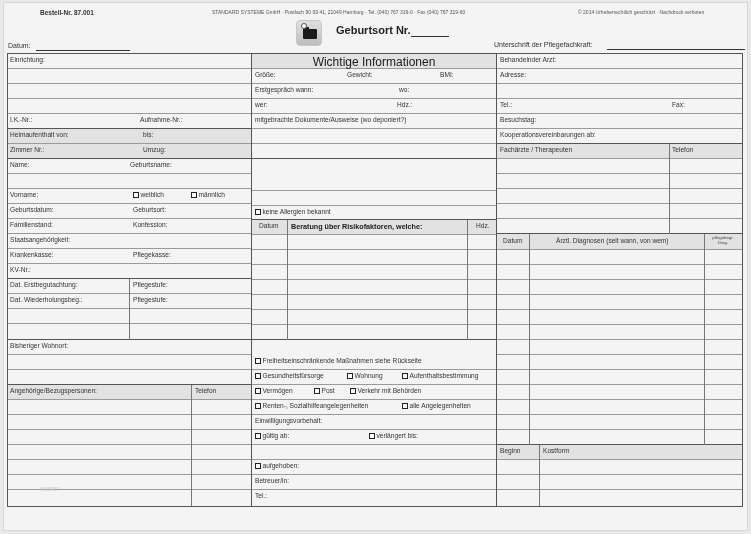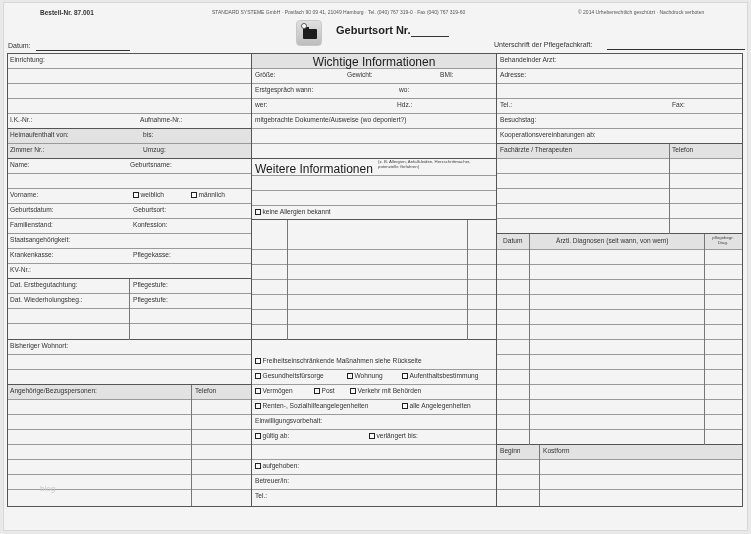--- a/index.html
+++ b/index.html
@@ -121,21 +121,21 @@
     <span class="lbl" style="left:187px">Telefon</span>
   </div>
   <div class="row" style="top:346px; height:15px;"></div>
   <div class="row" style="top:361px; height:15px;"></div>
   <div class="row" style="top:376px; height:15px;"></div>
   <div class="row" style="top:391px; height:15px;"></div>
   <div class="row" style="top:406px; height:15px;"></div>
   <div class="row" style="top:421px; height:15px;"></div>
   <div class="vline" style="left:183px; top:331px;"></div>
 </div>
-<div class="abs watermark">blog</div>
+<div class="abs watermark">wann</div>
 
 <div class="col" style="left:251px; top:53px; width:246px; height:454px;">
   <div class="row shade" style="top:0; height:15px; text-align:center;">
     <span class="hdr-big" style="position:relative; top:1px;">Wichtige Informationen</span>
   </div>
   <div class="row" style="top:15px; height:15px;">
     <span class="lbl" style="left:3px">Größe:</span>
     <span class="lbl" style="left:95px">Gewicht:</span>
     <span class="lbl" style="left:188px">BMI:</span>
   </div>
@@ -145,28 +145,29 @@
   </div>
   <div class="row" style="top:45px; height:15px;">
     <span class="lbl" style="left:3px">wer:</span>
     <span class="lbl" style="left:145px">Hdz.:</span>
   </div>
   <div class="row" style="top:60px; height:15px;">
     <span class="lbl" style="left:3px">mitgebrachte Dokumente/Ausweise (wo deponiert?)</span>
   </div>
   <div class="row" style="top:75px; height:15px;"></div>
   <div class="row thick" style="top:90px; height:15px;"></div>
-  <div class="row" style="top:105px; height:17px;">
-    <span class="lbl hdr-big" style="left:3px; top:3px;">Weitere Informationen</span>
-    <span class="lbl tiny" style="left:126px; top:1px; width:110px; white-space:normal;">(z. B. Allergien, Anfallsleiden, Herzschrittmacher, potenzielle Gefahren)</span>
-  </div>
   <div class="row" style="top:122px; height:15px;"></div>
   <div class="row" style="top:137px; height:15px;"></div>
   <div class="row thick" style="top:152px; height:14px;">
     <span class="lbl" style="left:3px"><span class="cb"></span><span>keine Allergien bekannt</span></span>
+  </div>
+  <div class="row shade" style="top:166px; height:15px;">
+    <span class="lbl" style="left:7px">Datum</span>
+    <span class="lbl hdr-mid" style="left:39px; top:1.5px;">Beratung über Risikofaktoren, welche:</span>
+    <span class="lbl" style="left:224px">Hdz.</span>
   </div>
   <div class="row" style="top:181px; height:15px;"></div>
   <div class="row" style="top:196px; height:15px;"></div>
   <div class="row" style="top:211px; height:15px;"></div>
   <div class="row" style="top:226px; height:15px;"></div>
   <div class="row" style="top:241px; height:15px;"></div>
   <div class="row" style="top:256px; height:15px;"></div>
   <div class="row thick" style="top:271px; height:15px;"></div>
   <div class="vline" style="left:35px; top:166px; height:120px; bottom:auto;"></div>
   <div class="vline" style="left:215px; top:166px; height:120px; bottom:auto;"></div>

